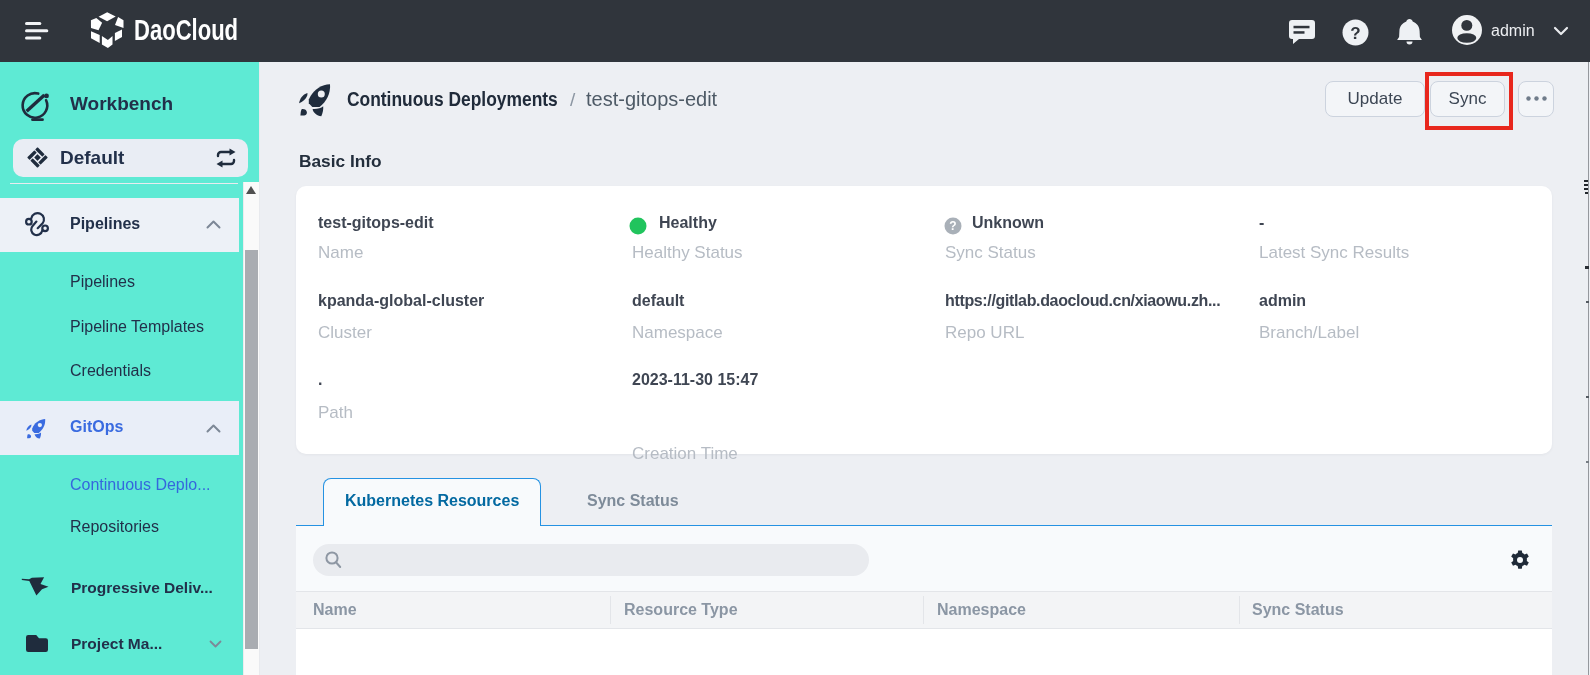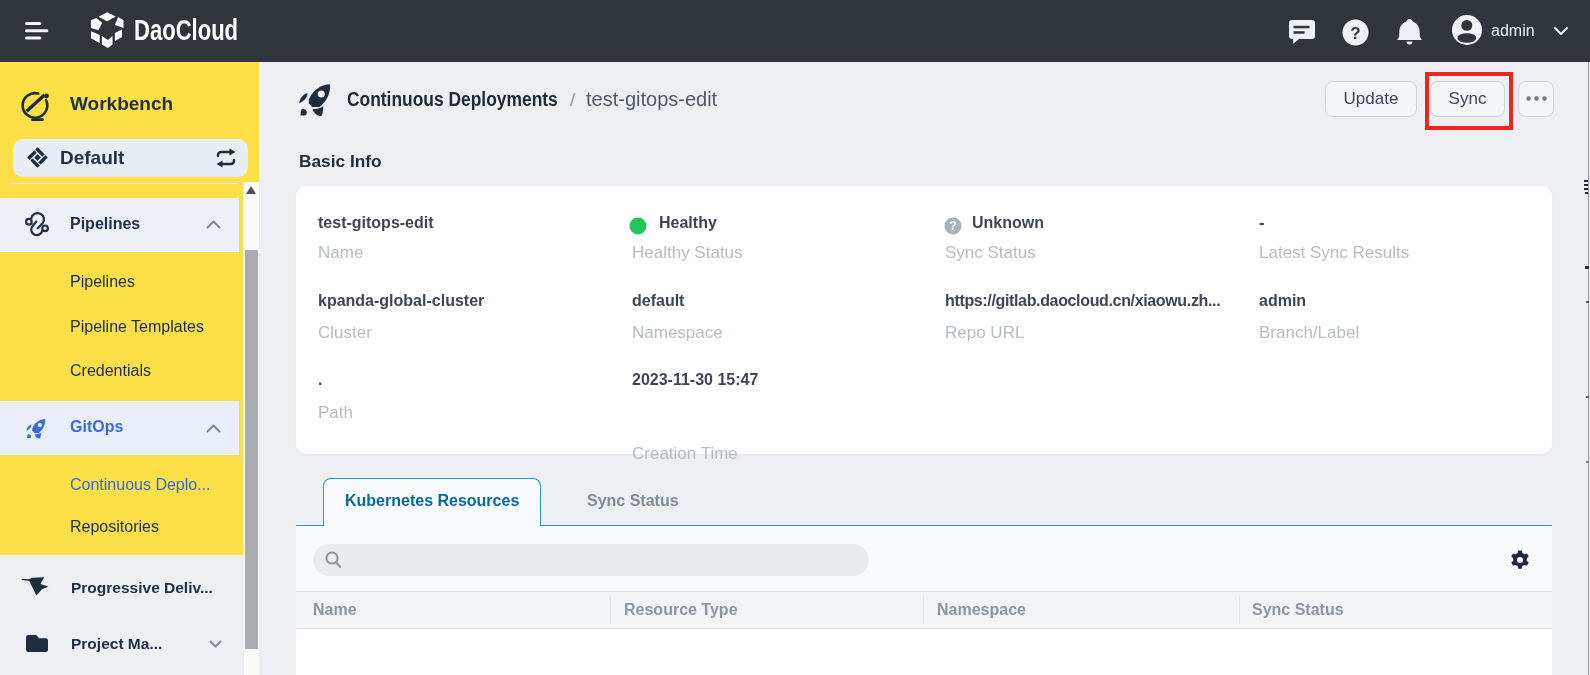--- a/index.html
+++ b/index.html
@@ -4,21 +4,21 @@
 <style>
   * { margin:0; padding:0; box-sizing:border-box; }
   html,body { width:1590px; height:675px; overflow:hidden; font-family:"Liberation Sans", sans-serif; }
   body { position:relative; background:#edeff3; }
   .abs { position:absolute; }
 
   
   #topbar { position:absolute; left:0; top:0; width:1590px; height:62px; background:#30353c; }
 
   
-  #sidebar { position:absolute; left:0; top:62px; width:260px; height:493px; background:#fde047; border-right:1px solid #e8eaee; }
+  #sidebar { position:absolute; left:0; top:62px; width:260px; height:613px; background:#5eead4; border-right:1px solid #e8eaee; }
   .sb-text { color:#22304a; }
 
   
   #main { position:absolute; left:261px; top:62px; width:1329px; height:613px; background:#edeff3; }
   .val { font-size:16px; font-weight:600; color:#3f4653; }
   .lab { font-size:17px; color:#b6bcc4; }
   .th  { font-size:16px; font-weight:bold; color:#8b96a4; }
 </style>
 </head>
 <body>
@@ -160,21 +160,21 @@
       <path d="M10.4 10 C5.6 11.6 2.8 15.6 2.1 20.2 C5.6 19 8.8 16.2 10.2 12.8 C10.5 11.8 10.5 10.8 10.4 10 Z"></path>
       <path d="M4.6 26.2 C6.8 25.7 8.9 26.6 9.7 28.4 C10.4 30.1 9.5 31.6 8.1 32.2 C6.6 32.8 4.6 32.3 3.4 32.6 C3.8 30.5 3.4 28.6 4.6 26.2 Z"></path>
       <path d="M15.6 25.9 C16.2 29.7 19.8 32.6 24.3 33.2 C25.8 30.2 26.5 26.6 26.2 23.3 C23.8 25.4 19.5 26.3 15.6 25.9 Z"></path>
     </g>
     <circle cx="24.3" cy="11" r="3.5" fill="#edeff3"></circle>
   </svg>
   <div class="abs" style="left:86px;top:26px;font-size:20px;font-weight:bold;color:#202b3a;transform:scaleX(0.87);transform-origin:left;">Continuous Deployments</div>
   <div class="abs" style="left:309px;top:27px;font-size:19px;color:#8b95a1;">/</div>
   <div class="abs" style="left:325px;top:26px;font-size:20px;color:#4e5a66;">test-gitops-edit</div>
 
-  <div class="abs" style="left:1064px;top:19px;width:92px;height:36px;border:1px solid #ccd3de;border-radius:8px;background:#f3f5f8;color:#3c4654;font-size:17px;text-align:center;line-height:34px;">Update</div>
+  <div class="abs" style="left:1064px;top:19px;width:100px;height:36px;border:1px solid #ccd3de;border-radius:8px;background:#f3f5f8;color:#3c4654;font-size:17px;text-align:center;line-height:34px;">Update</div>
   <div class="abs" style="left:1169px;top:19px;width:75px;height:36px;border:1px solid #ccd3de;border-radius:8px;background:#f3f5f8;color:#3c4654;font-size:17px;text-align:center;line-height:34px;">Sync</div>
   <div class="abs" style="left:1164px;top:10px;width:88px;height:58px;border:4px solid #e8271d;"></div>
   <div class="abs" style="left:1257px;top:19px;width:36px;height:36px;border:1px solid #ccd3de;border-radius:8px;background:#f3f5f8;"></div>
   <svg class="abs" style="left:1265px;top:34px" width="21" height="5" viewBox="0 0 21 5">
     <circle cx="2.5" cy="2.5" r="2.2" fill="#707c8a"></circle>
     <circle cx="10.5" cy="2.5" r="2.2" fill="#707c8a"></circle>
     <circle cx="18.5" cy="2.5" r="2.2" fill="#707c8a"></circle>
   </svg>
 
   <div class="abs" style="left:38px;top:90px;font-size:16px;font-weight:bold;color:#232e3c;transform:scale(1.08);transform-origin:left top;">Basic Info</div>

